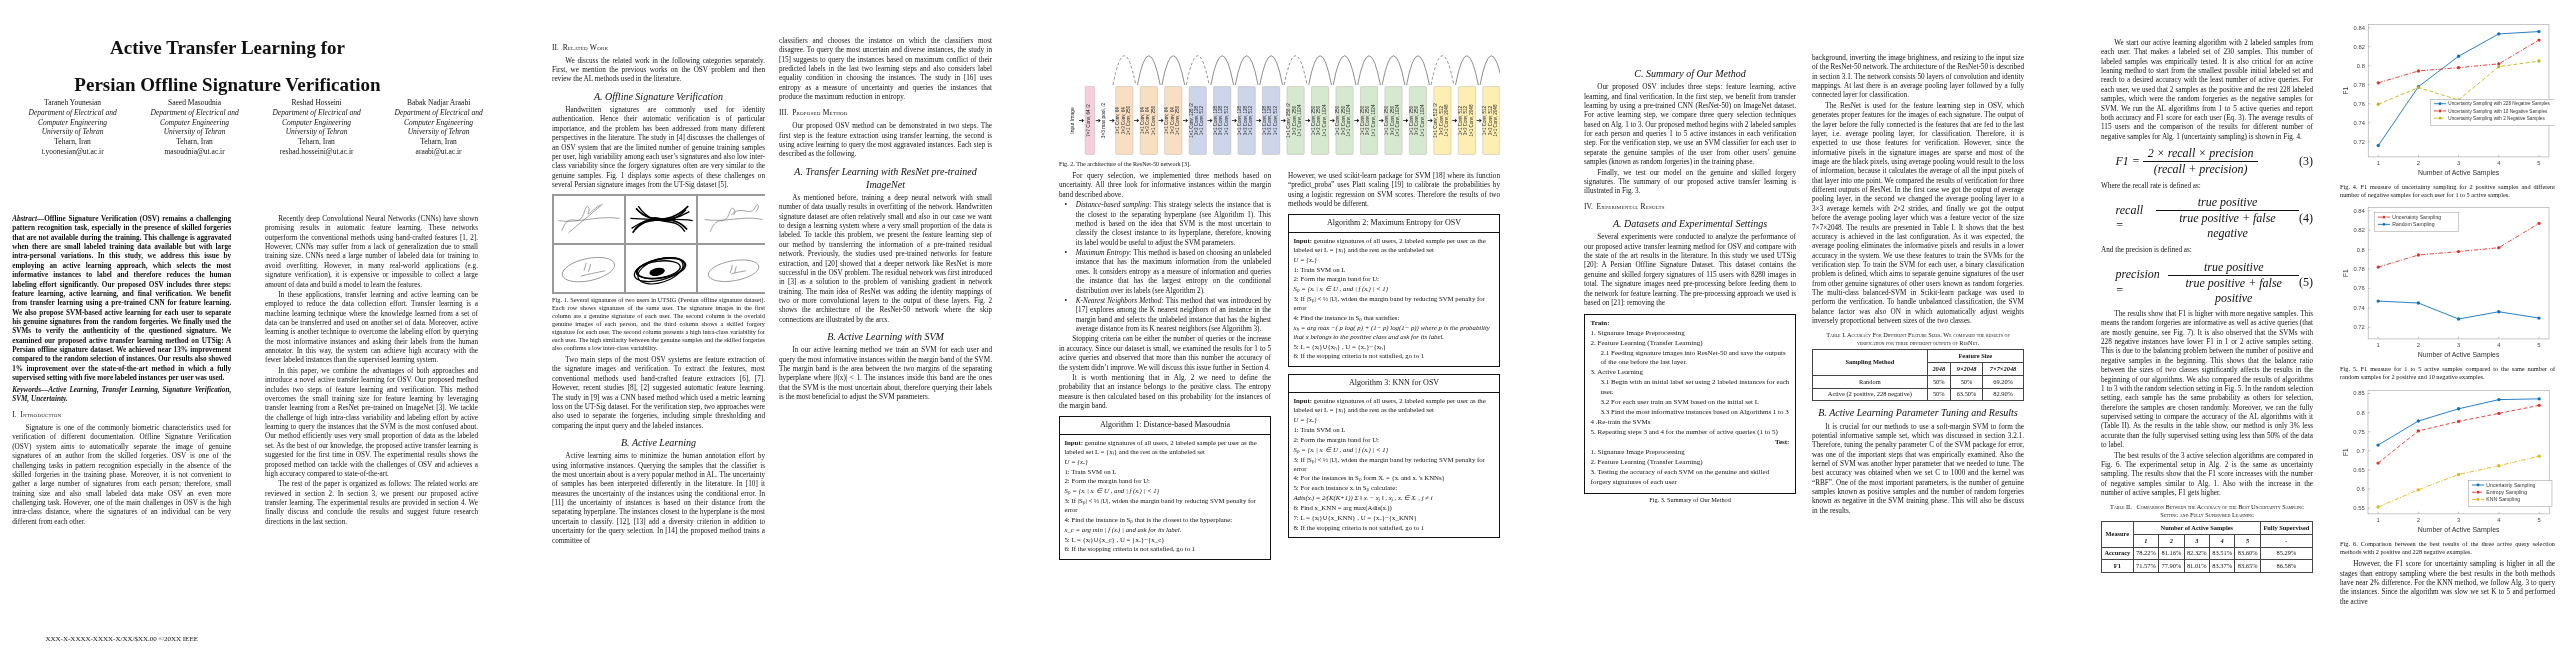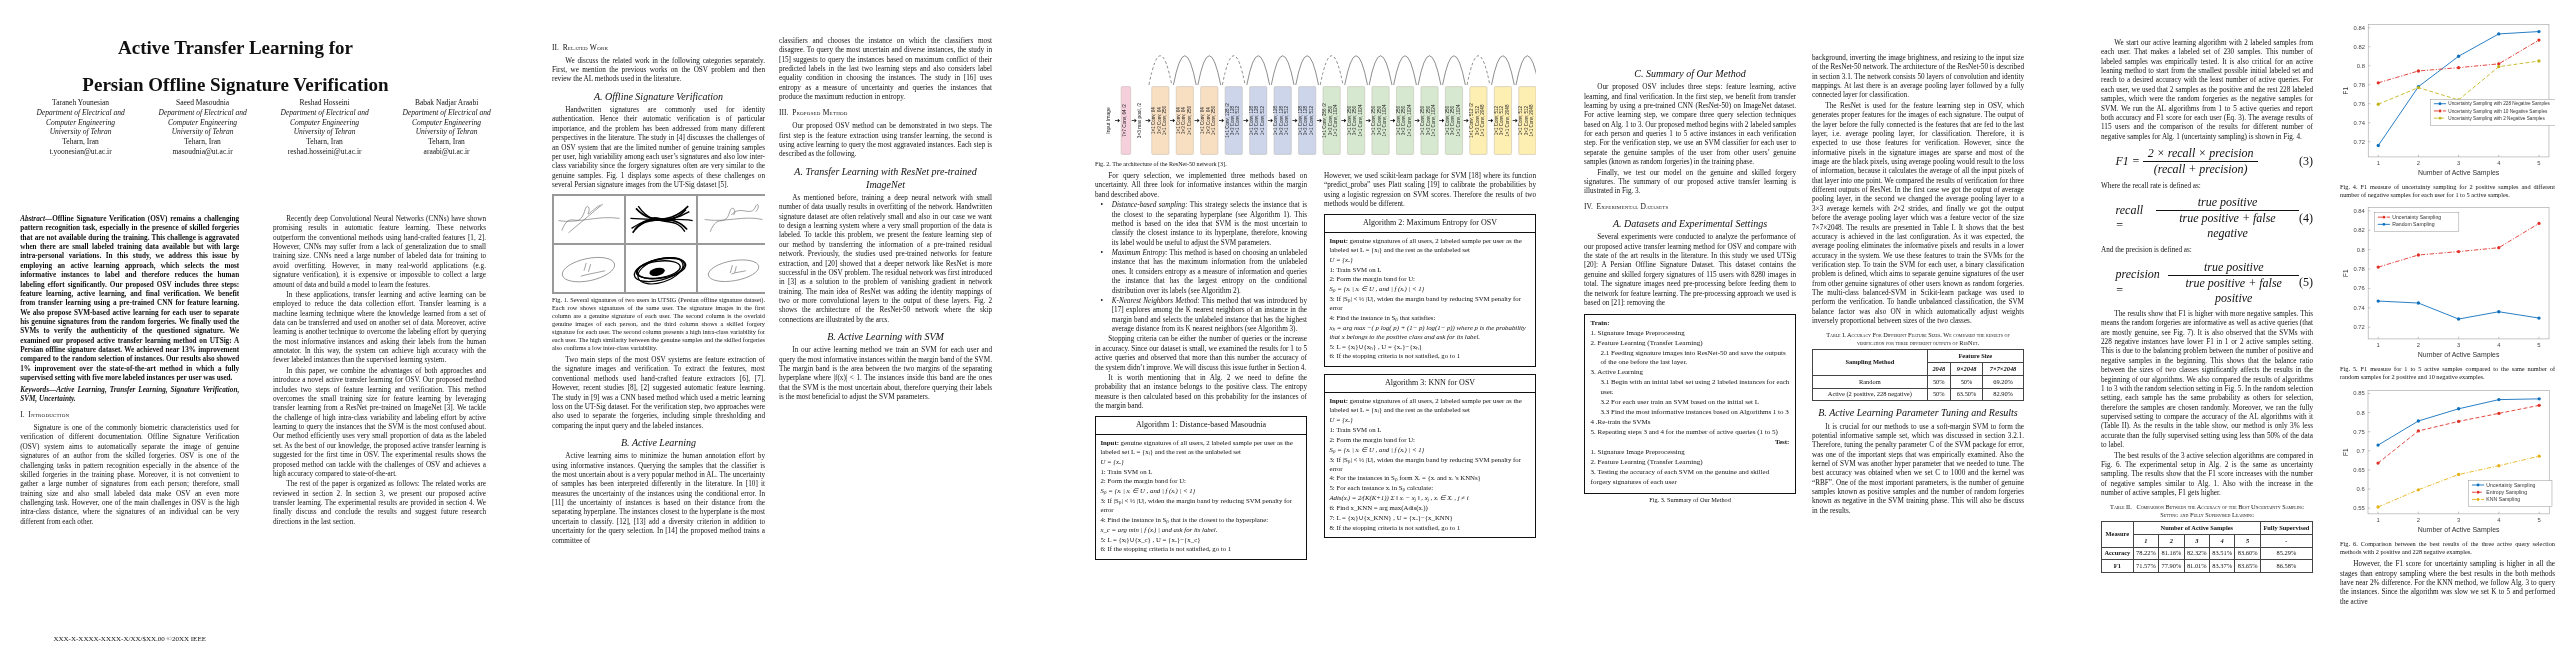--- a/index.html
+++ b/index.html
@@ -1,18 +1,18 @@
 <!DOCTYPE html>
 <html style="font-size:9px"><head>
 <meta charset="utf-8">
 <style>
   html,body{margin:0;padding:0;background:#fff;}
   #canvas{position:relative;width:2576px;height:667px;background:#fff;font-family:"Liberation Serif",serif;color:#111;}
   .page{position:absolute;top:0;height:667px;background:#fff;overflow:hidden;}
-  #p1{left:8px;width:511px}#p2{left:511px;width:519px}#p3{left:1058px;width:515px}#p4{left:1546px;width:515px}#p5{left:2061px;width:515px}
+  #p1{left:0;width:511px}#p2{left:511px;width:519px}#p3{left:1022px;width:515px}#p4{left:1546px;width:515px}#p5{left:2061px;width:515px}
   .col{position:absolute;width:215px;font-size:7.2px;line-height:1.3;text-align:justify;overflow:hidden;}
   #p1 .colL{left:12.2px;top:215px;width:219px;height:411px}
   #p1 .colR{left:265px;top:215px;width:213px;height:434px}
   #p2 .colL{left:41px;top:37px;width:213px;height:625px}
   #p2 .colR{left:268px;top:37px;width:213px;height:625px}
   #p3 .colL{left:37px;top:172px;width:212px;height:489px}
   #p3 .colR{left:266px;top:172px;width:212px;height:489px}
   #p4 .colL{left:38px;top:62px;width:212px;height:599px}
   #p4 .colR{left:266px;top:54px;width:212px;height:607px}
   #p5 .colL{left:40px;top:39px;width:212px;height:622px}
@@ -388,21 +388,21 @@
           </div>
       </div>
     </div>
   </div>
 
   <div class="page" id="p4">
     <div class="col colL">
       <div class="subh">C.  Summary of Our Method</div>
       <p>Our proposed OSV includes three steps: feature learning, active learning, and final verification. In the first step, we benefit from transfer learning by using a pre-trained CNN (ResNet-50) on ImageNet dataset. For active learning step, we compare three query selection techniques based on Alg. 1 to 3. Our proposed method begins with 2 labeled samples for each person and queries 1 to 5 active instances in each verification step. For the verification step, we use an SVM classifier for each user to separate the genuine samples of the user from other users’ genuine samples (known as random forgeries) in the training phase.</p>
       <p>Finally, we test our model on the genuine and skilled forgery signatures. The summary of our proposed active transfer learning is illustrated in Fig. 3.</p>
-      <div class="sech"><span>IV.</span>&nbsp;&nbsp;<span class="sc">Experimental Datasets</span></div>
+      <div class="sech"><span>IV.</span>&nbsp;&nbsp;<span class="sc">Experimental Results</span></div>
       <div class="subh">A.  Datasets and Experimental Settings</div>
       <p>Several experiments were conducted to analyze the performance of our proposed active transfer learning method for OSV and compare with the state of the art results in the literature. In this study we used UTSig [20]: A Persian Offline Signature Dataset. This dataset contains the genuine and skilled forgery signatures of 115 users with 8280 images in total. The signature images need pre-processing before feeding them to the network for feature learning. The pre-processing approach we used is based on [21]: removing the</p>
       <div class="fig3box">
           <div class="ln" style="font-weight: bold;">Train:</div>
           <div class="ln">1. Signature Image Preprocessing</div>
           <div class="ln">2. Feature Learning (Transfer Learning)</div>
           <div class="ln ind">2.1 Feeding signature images into ResNet-50 and save the outputs of the one before the last layer.</div>
           <div class="ln">3. Active Learning</div>
           <div class="ln ind">3.1 Begin with an initial label set using 2 labeled instances for each user.</div>
           <div class="ln ind">3.2 For each user train an SVM based on the initial set L</div>

